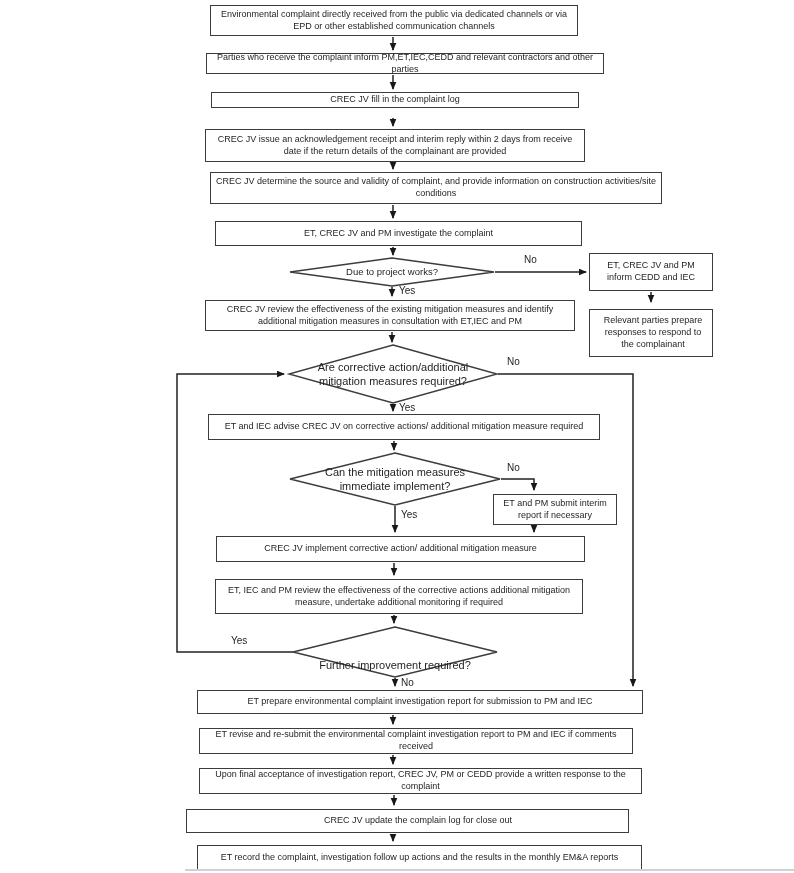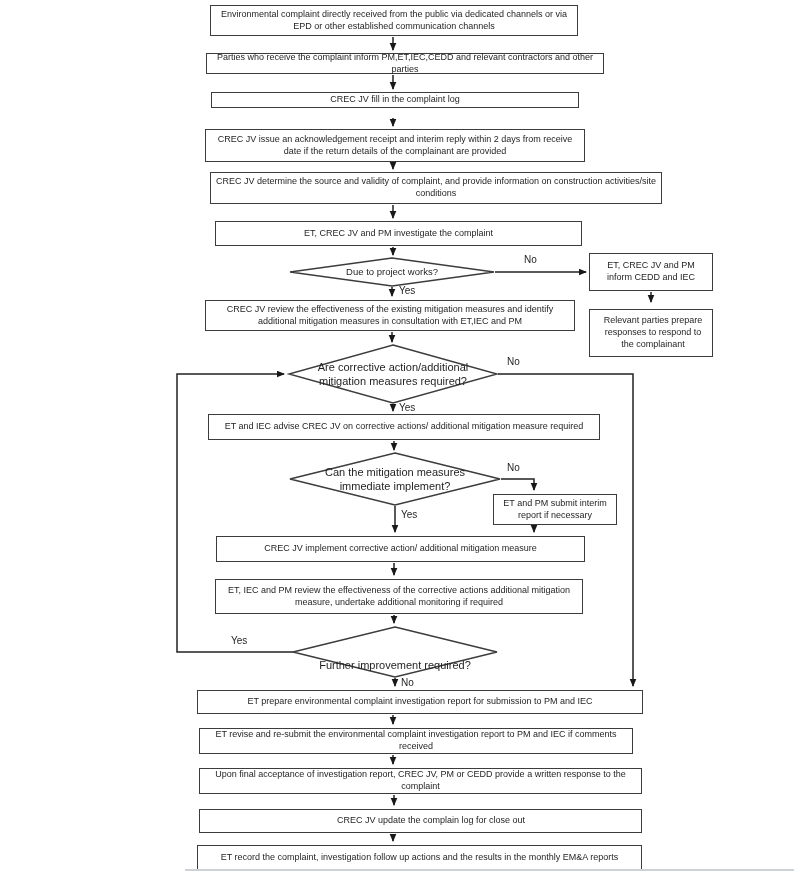--- a/index.html
+++ b/index.html
@@ -66,21 +66,21 @@
   <div class="box" style="left:205px;top:129px;width:380px;height:33px;text-align:center;">CREC JV issue an acknowledgement receipt and interim reply within 2 days from receive date if the return details of the complainant are provided</div>
   <div class="box" style="left:210px;top:172px;width:452px;height:32px;">CREC JV determine the source and validity of complaint, and provide information on construction activities/site conditions</div>
   <div class="box" style="left:215px;top:221px;width:367px;height:25px;">ET, CREC JV and PM investigate the complaint</div>
   <div class="box" style="left:205px;top:300px;width:370px;height:31px;">CREC JV review the effectiveness of the existing mitigation measures and identify additional mitigation measures in consultation with ET,IEC and PM</div>
   <div class="box" style="left:208px;top:414px;width:392px;height:26px;">ET and IEC advise CREC JV on corrective actions/ additional mitigation measure required</div>
   <div class="box" style="left:216px;top:536px;width:369px;height:26px;">CREC JV implement corrective action/ additional mitigation measure</div>
   <div class="box" style="left:215px;top:579px;width:368px;height:35px;">ET, IEC and PM review the effectiveness of the corrective actions additional mitigation measure, undertake additional monitoring if required</div>
   <div class="box" style="left:197px;top:690px;width:446px;height:24px;">ET prepare environmental complaint investigation report for submission to PM and IEC</div>
   <div class="box" style="left:199px;top:728px;width:434px;height:26px;">ET revise and re-submit the environmental complaint investigation report to PM and IEC if comments received</div>
   <div class="box" style="left:199px;top:768px;width:443px;height:26px;">Upon final acceptance of investigation report, CREC JV, PM or CEDD provide a written response to the complaint</div>
-  <div class="box" style="left:199px;top:809px;width:443px;height:24px;padding-left:25px;">CREC JV update the complain log for close out</div>
+  <div class="box" style="left:186px;top:809px;width:443px;height:24px;padding-left:25px;">CREC JV update the complain log for close out</div>
   <div class="box" style="left:197px;top:845px;width:445px;height:25px;">ET record the complaint, investigation follow up actions and the results in the monthly EM&amp;A reports</div>
 
   <div class="box" style="left:589px;top:253px;width:124px;height:38px;">ET, CREC JV and PM inform CEDD and IEC</div>
   <div class="box" style="left:589px;top:309px;width:124px;height:48px;padding-left:8px;">Relevant parties prepare responses to respond to the complainant</div>
   <div class="box" style="left:468px;top:494px;width:124px;height:31px;margin-left:25px;">ET and PM submit interim report if necessary</div>
 
   <div class="dlabel d1label" style="left:302px;top:265px;width:180px;height:14px;">Due to project works?</div>
   <div class="dlabel" style="left:313px;top:360px;width:160px;height:30px;">Are corrective action/additional mitigation measures required?</div>
   <div class="dlabel" style="left:320px;top:465px;width:150px;height:30px;">Can the mitigation measures immediate implement?</div>
   <div class="dlabel" style="left:310px;top:645px;width:170px;height:14px;margin-top:14px;">Further improvement required?</div>

